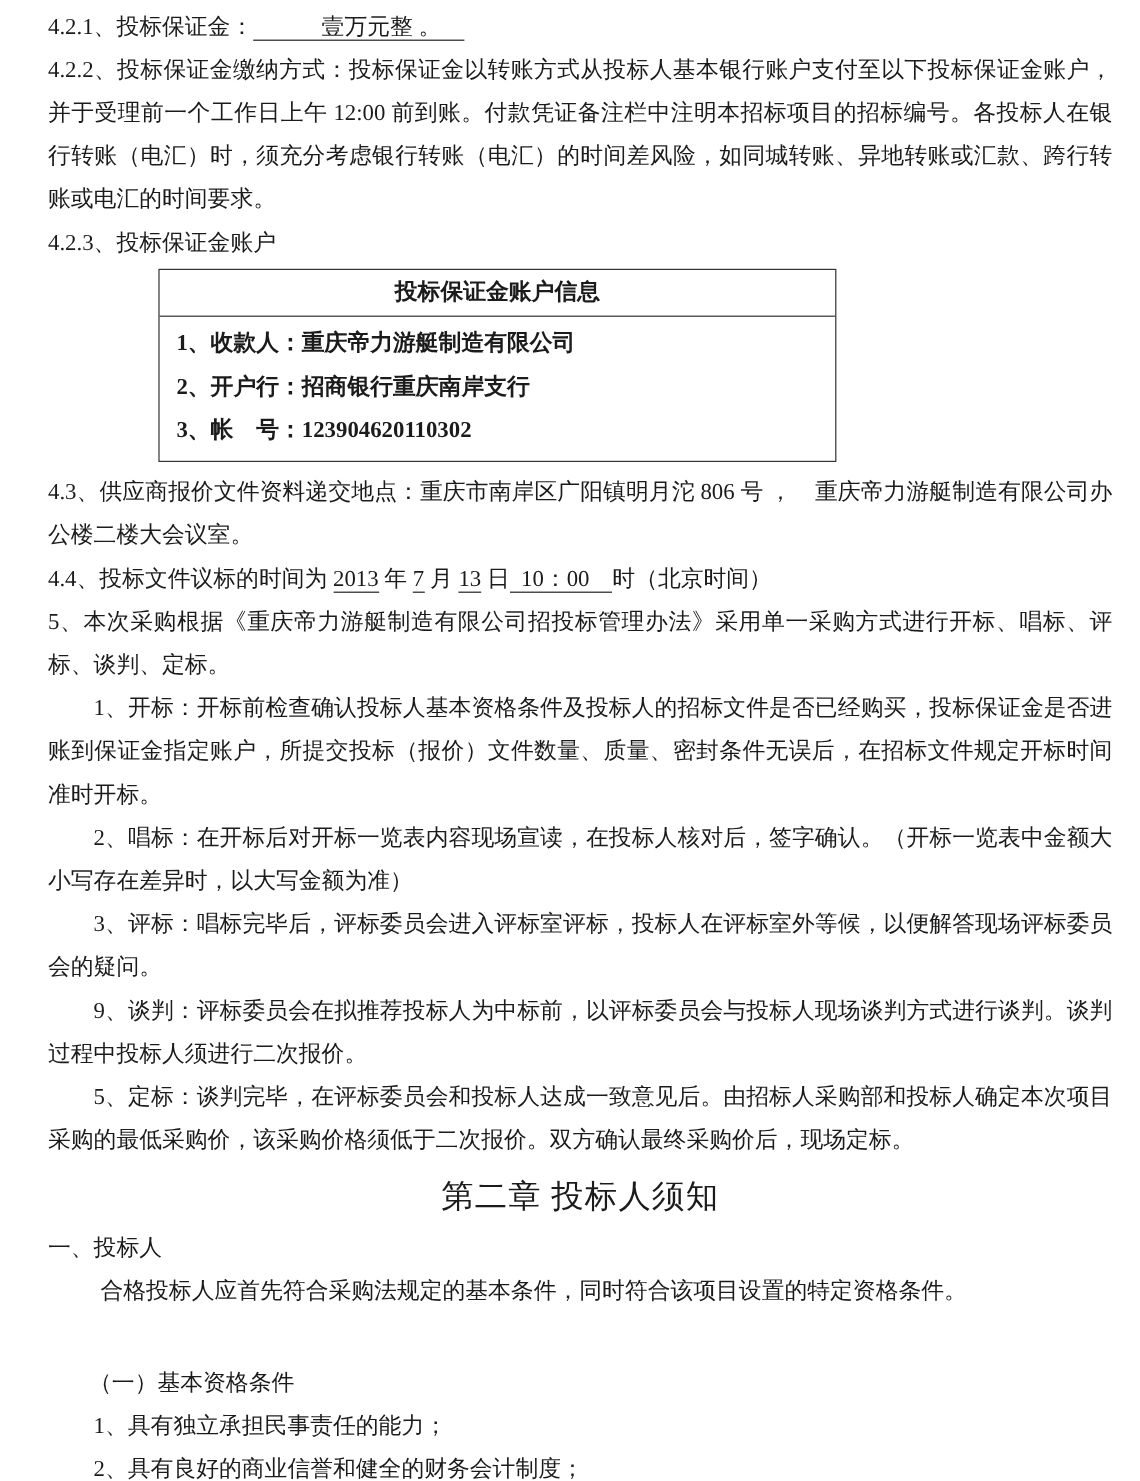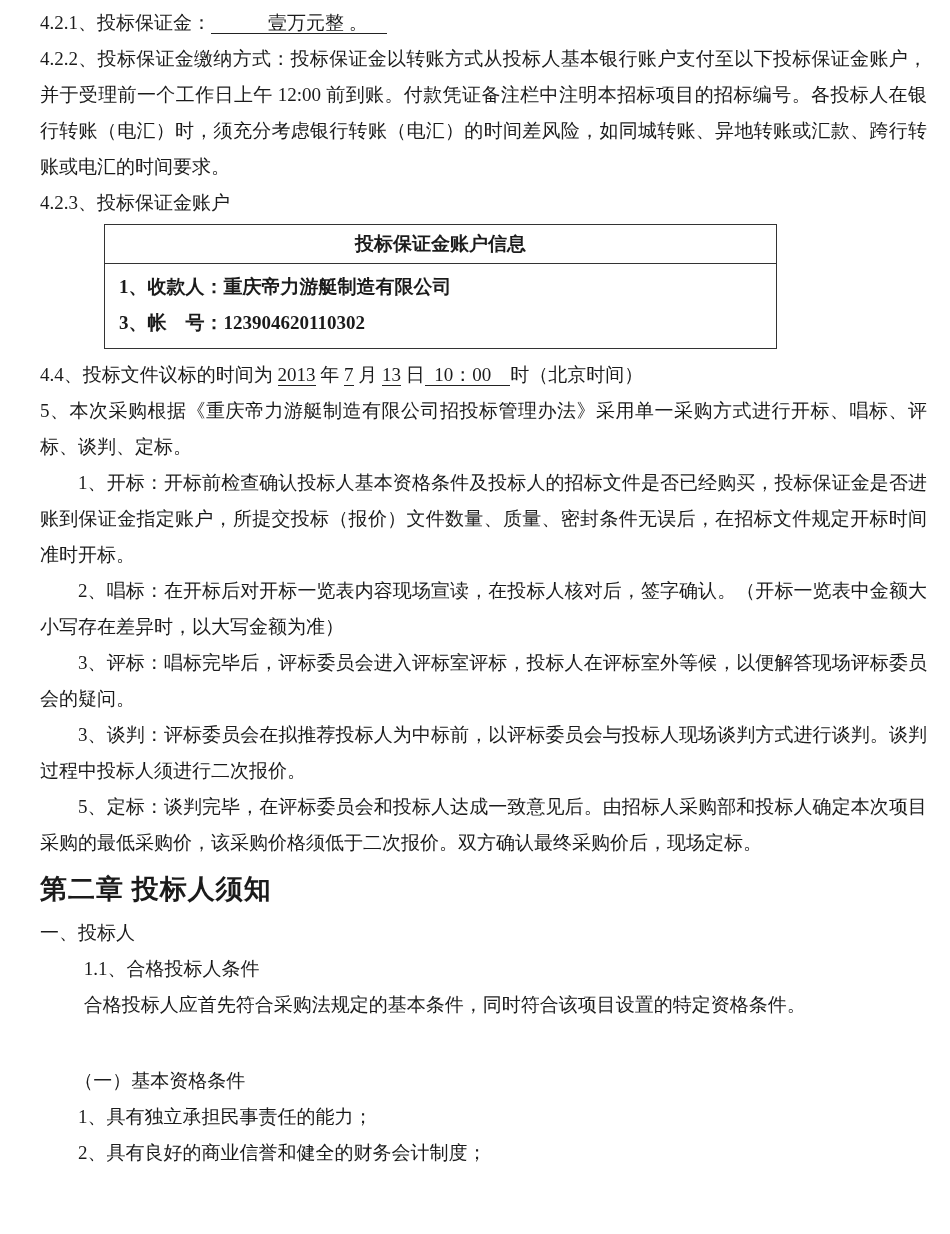--- a/index.html
+++ b/index.html
@@ -28,40 +28,40 @@
   .indent18 { text-indent: 1.8em; margin-top: 40px; }
   .indent23 { text-indent: 2.3em; }
   .bold { font-weight: normal; }
   .pre { white-space: pre; }
   .u {
     border-bottom: 1.5px solid #222;
   }
   
   .acct-table {
     box-sizing: border-box;
-    width: 673px;
-    margin: 3px 0 8px 64px;
+    width: 565px;
+    margin: 3px 0 8px 92px;
     border: 1.5px solid #333;
   }
   .acct-table-title {
     text-align: center;
     font-weight: bold;
     line-height: 34px;
     padding: 2px 0;
     border-bottom: 1.5px solid #333;
   }
   .acct-table-body {
     padding: 5px 0 7px 14px;
     font-weight: bold;
   }
   .acct-table-body p { line-height: 36px; }
   
   .chapter-heading {
-    text-align: left;
-    font-weight: bold;
+    text-align: center;
+    font-weight: normal;
     font-size: 27px;
     line-height: 44px;
     margin: 6px 0 4px 0;
     letter-spacing: 1px;
   }
 </style>
 </head>
 <body>
 
 <div class="page">
@@ -71,39 +71,40 @@
   </p>
 
   <p class="just">4.2.2、投标保证金缴纳方式：投标保证金以转账方式从投标人基本银行账户支付至以下投标保证金账户，并于受理前一个工作日上午 12:00 前到账。付款凭证备注栏中注明本招标项目的招标编号。各投标人在银行转账（电汇）时，须充分考虑银行转账（电汇）的时间差风险，如同城转账、异地转账或汇款、跨行转账或电汇的时间要求。</p>
 
   <p>4.2.3、投标保证金账户</p>
 
   <div class="acct-table">
     <div class="acct-table-title">投标保证金账户信息</div>
     <div class="acct-table-body">
       <p>1、收款人：重庆帝力游艇制造有限公司</p>
+      <p>2、开户行：招商银行重庆南岸支行</p>
       <p>3、帐　号：123904620110302</p>
     </div>
   </div>
 
+  <p class="just">4.3、供应商报价文件资料递交地点：重庆市南岸区广阳镇明月沱 806 号 ，　重庆帝力游艇制造有限公司办公楼二楼大会议室。</p>
 
   <p>
     <span>4.4、投标文件议标的时间为 </span><span class="u">2013</span><span> 年 </span><span class="u">7</span><span> 月 </span><span class="u">13</span><span> 日</span><span class="u pre">  10：00    </span><span>时（北京时间）</span>
   </p>
 
   <p class="just bold">5、本次采购根据《重庆帝力游艇制造有限公司招投标管理办法》采用单一采购方式进行开标、唱标、评标、谈判、定标。</p>
 
   <p class="just indent2">1、开标：开标前检查确认投标人基本资格条件及投标人的招标文件是否已经购买，投标保证金是否进账到保证金指定账户，所提交投标（报价）文件数量、质量、密封条件无误后，在招标文件规定开标时间准时开标。</p>
   <p class="just indent2">2、唱标：在开标后对开标一览表内容现场宣读，在投标人核对后，签字确认。（开标一览表中金额大小写存在差异时，以大写金额为准）</p>
   <p class="just indent2">3、评标：唱标完毕后，评标委员会进入评标室评标，投标人在评标室外等候，以便解答现场评标委员会的疑问。</p>
-  <p class="just indent2">3、谈判：评标委员会在拟推荐投标人为中标前，以评标委员会与投标人现场谈判方式进行谈判。谈判过程中投标人须进行二次报价。</p>
+  <p class="just indent2">9、谈判：评标委员会在拟推荐投标人为中标前，以评标委员会与投标人现场谈判方式进行谈判。谈判过程中投标人须进行二次报价。</p>
   <p class="just indent2">5、定标：谈判完毕，在评标委员会和投标人达成一致意见后。由招标人采购部和投标人确定本次项目采购的最低采购价，该采购价格须低于二次报价。双方确认最终采购价后，现场定标。</p>
 
   <p class="chapter-heading">第二章 投标人须知</p>
 
   <p class="bold">一、投标人</p>
-  <p class="indent23">1.1、合格投标人条件</p>
   <p class="just indent23">合格投标人应首先符合采购法规定的基本条件，同时符合该项目设置的特定资格条件。</p>
   <p class="indent18">（一）基本资格条件</p>
   <p class="indent2">1、具有独立承担民事责任的能力；</p>
   <p class="indent2">2、具有良好的商业信誉和健全的财务会计制度；</p>
 
 </div>
 
 </body></html>

